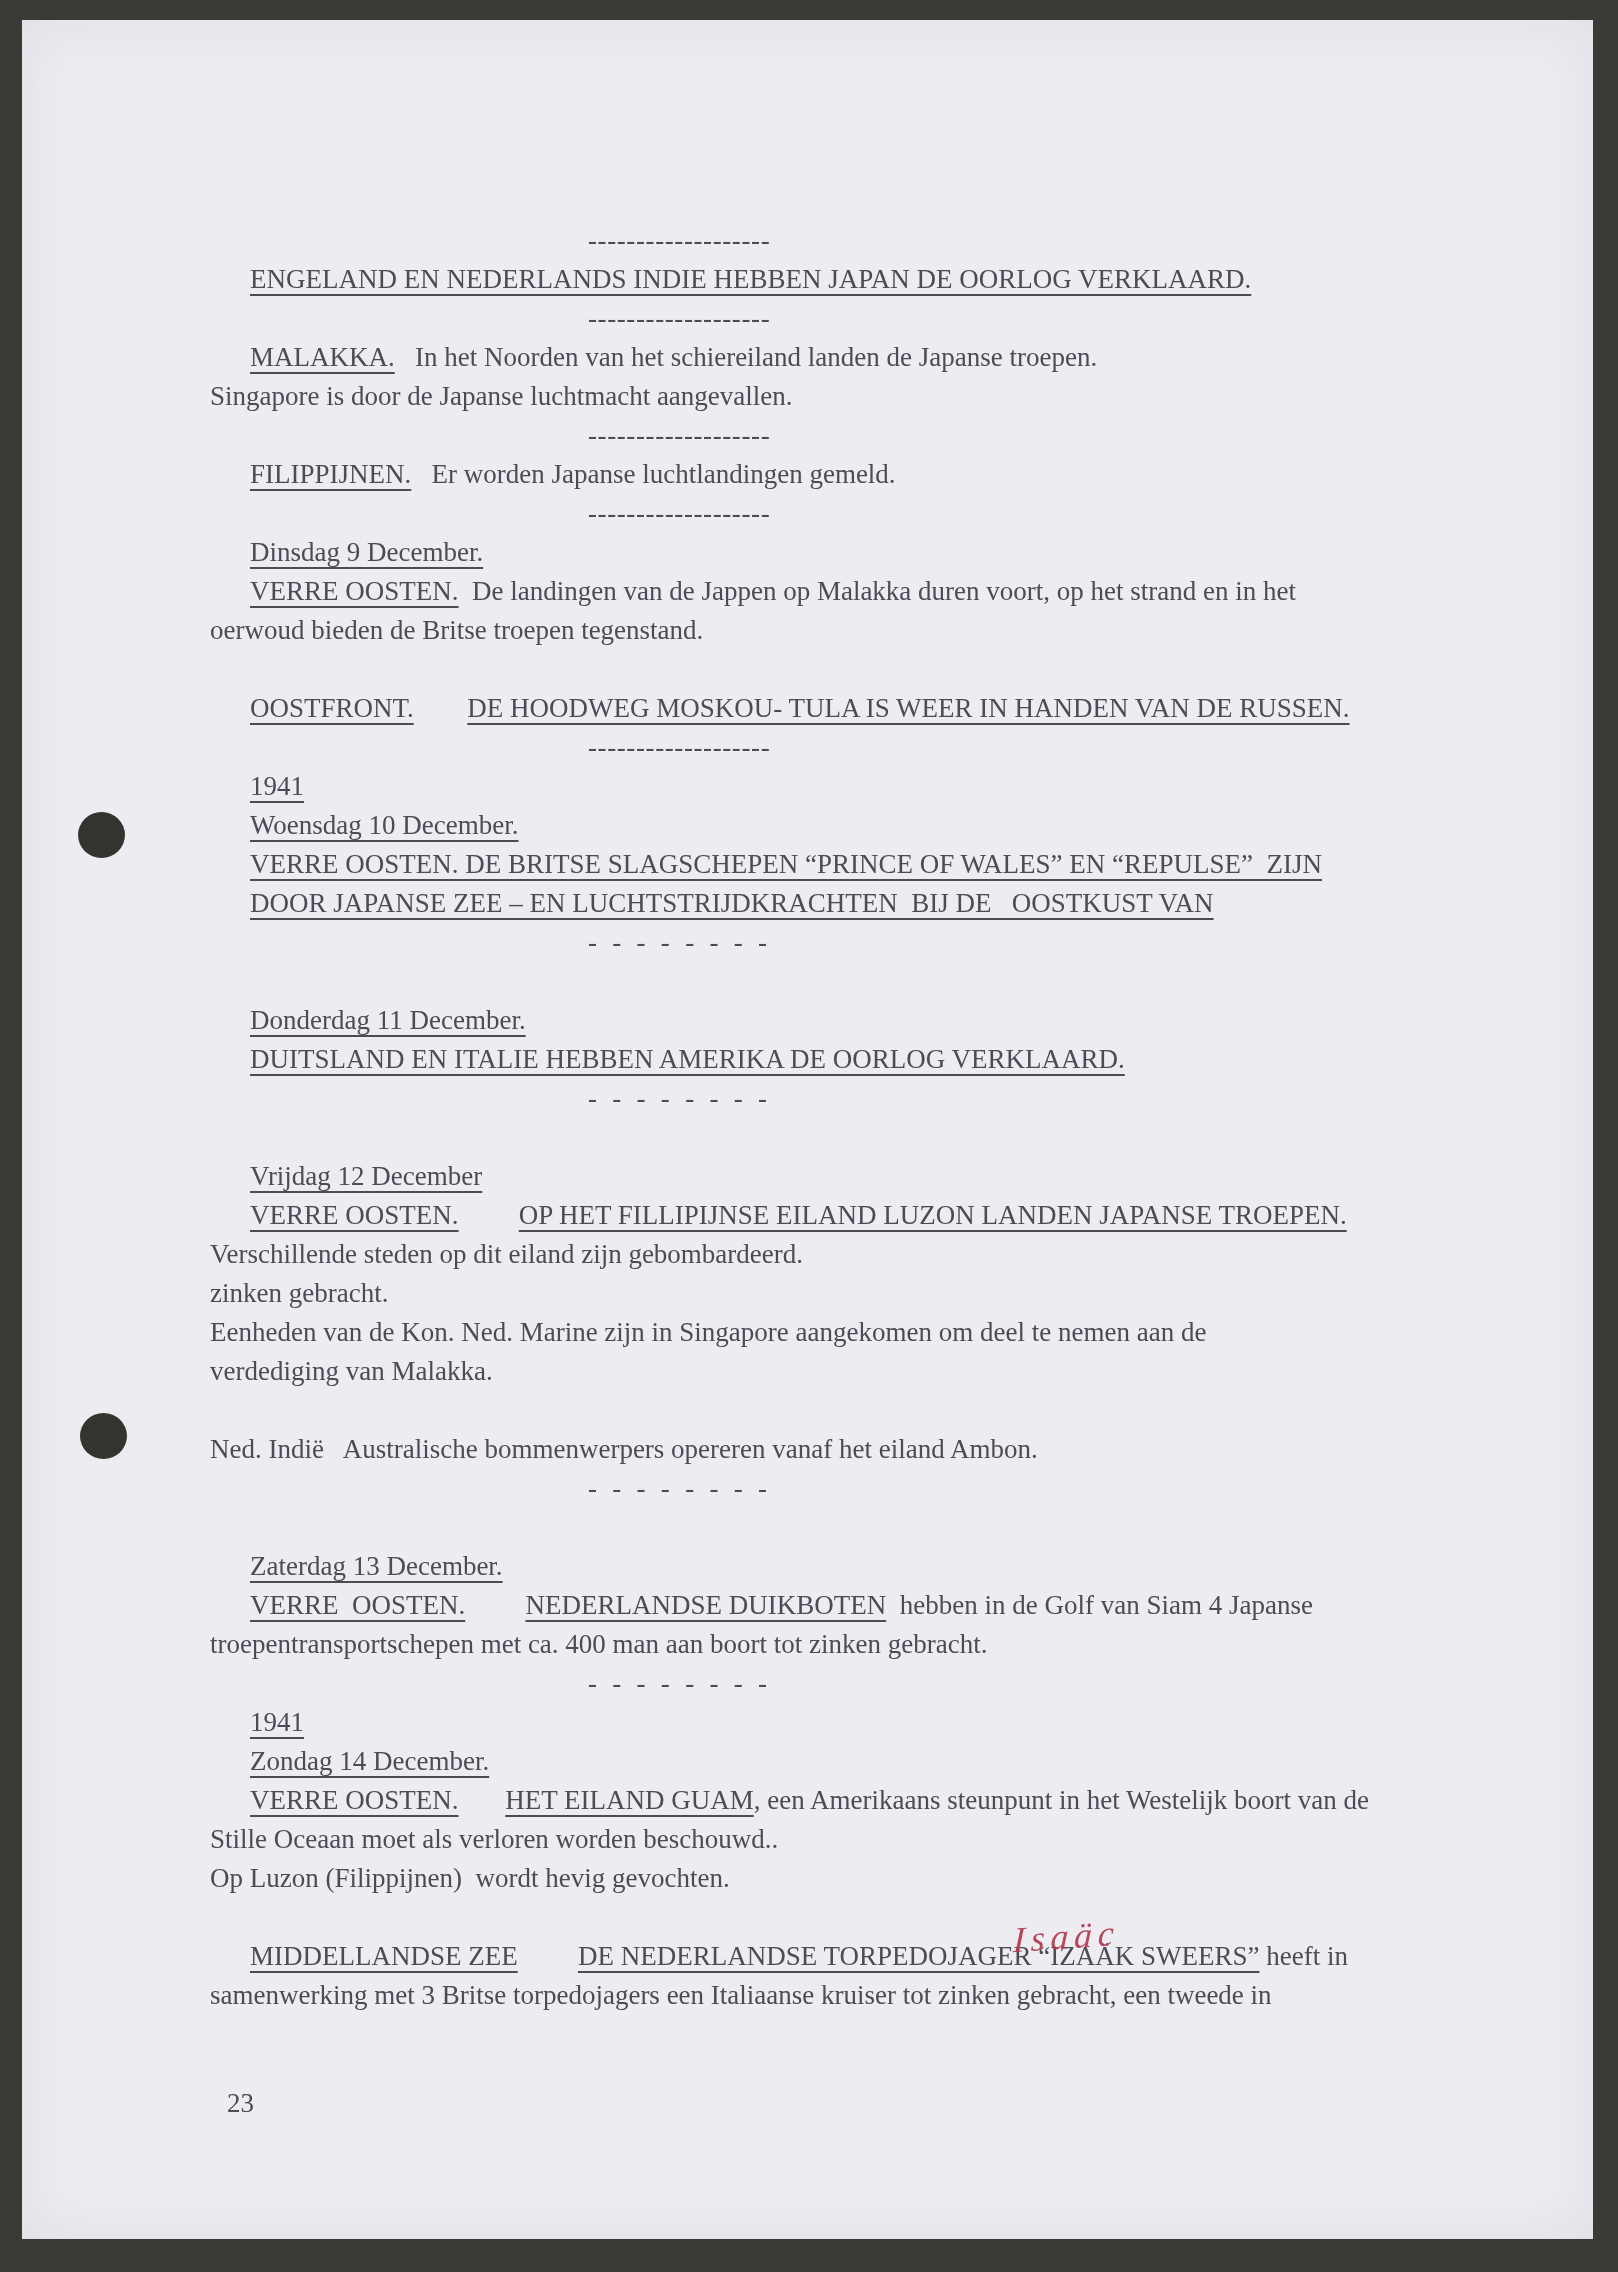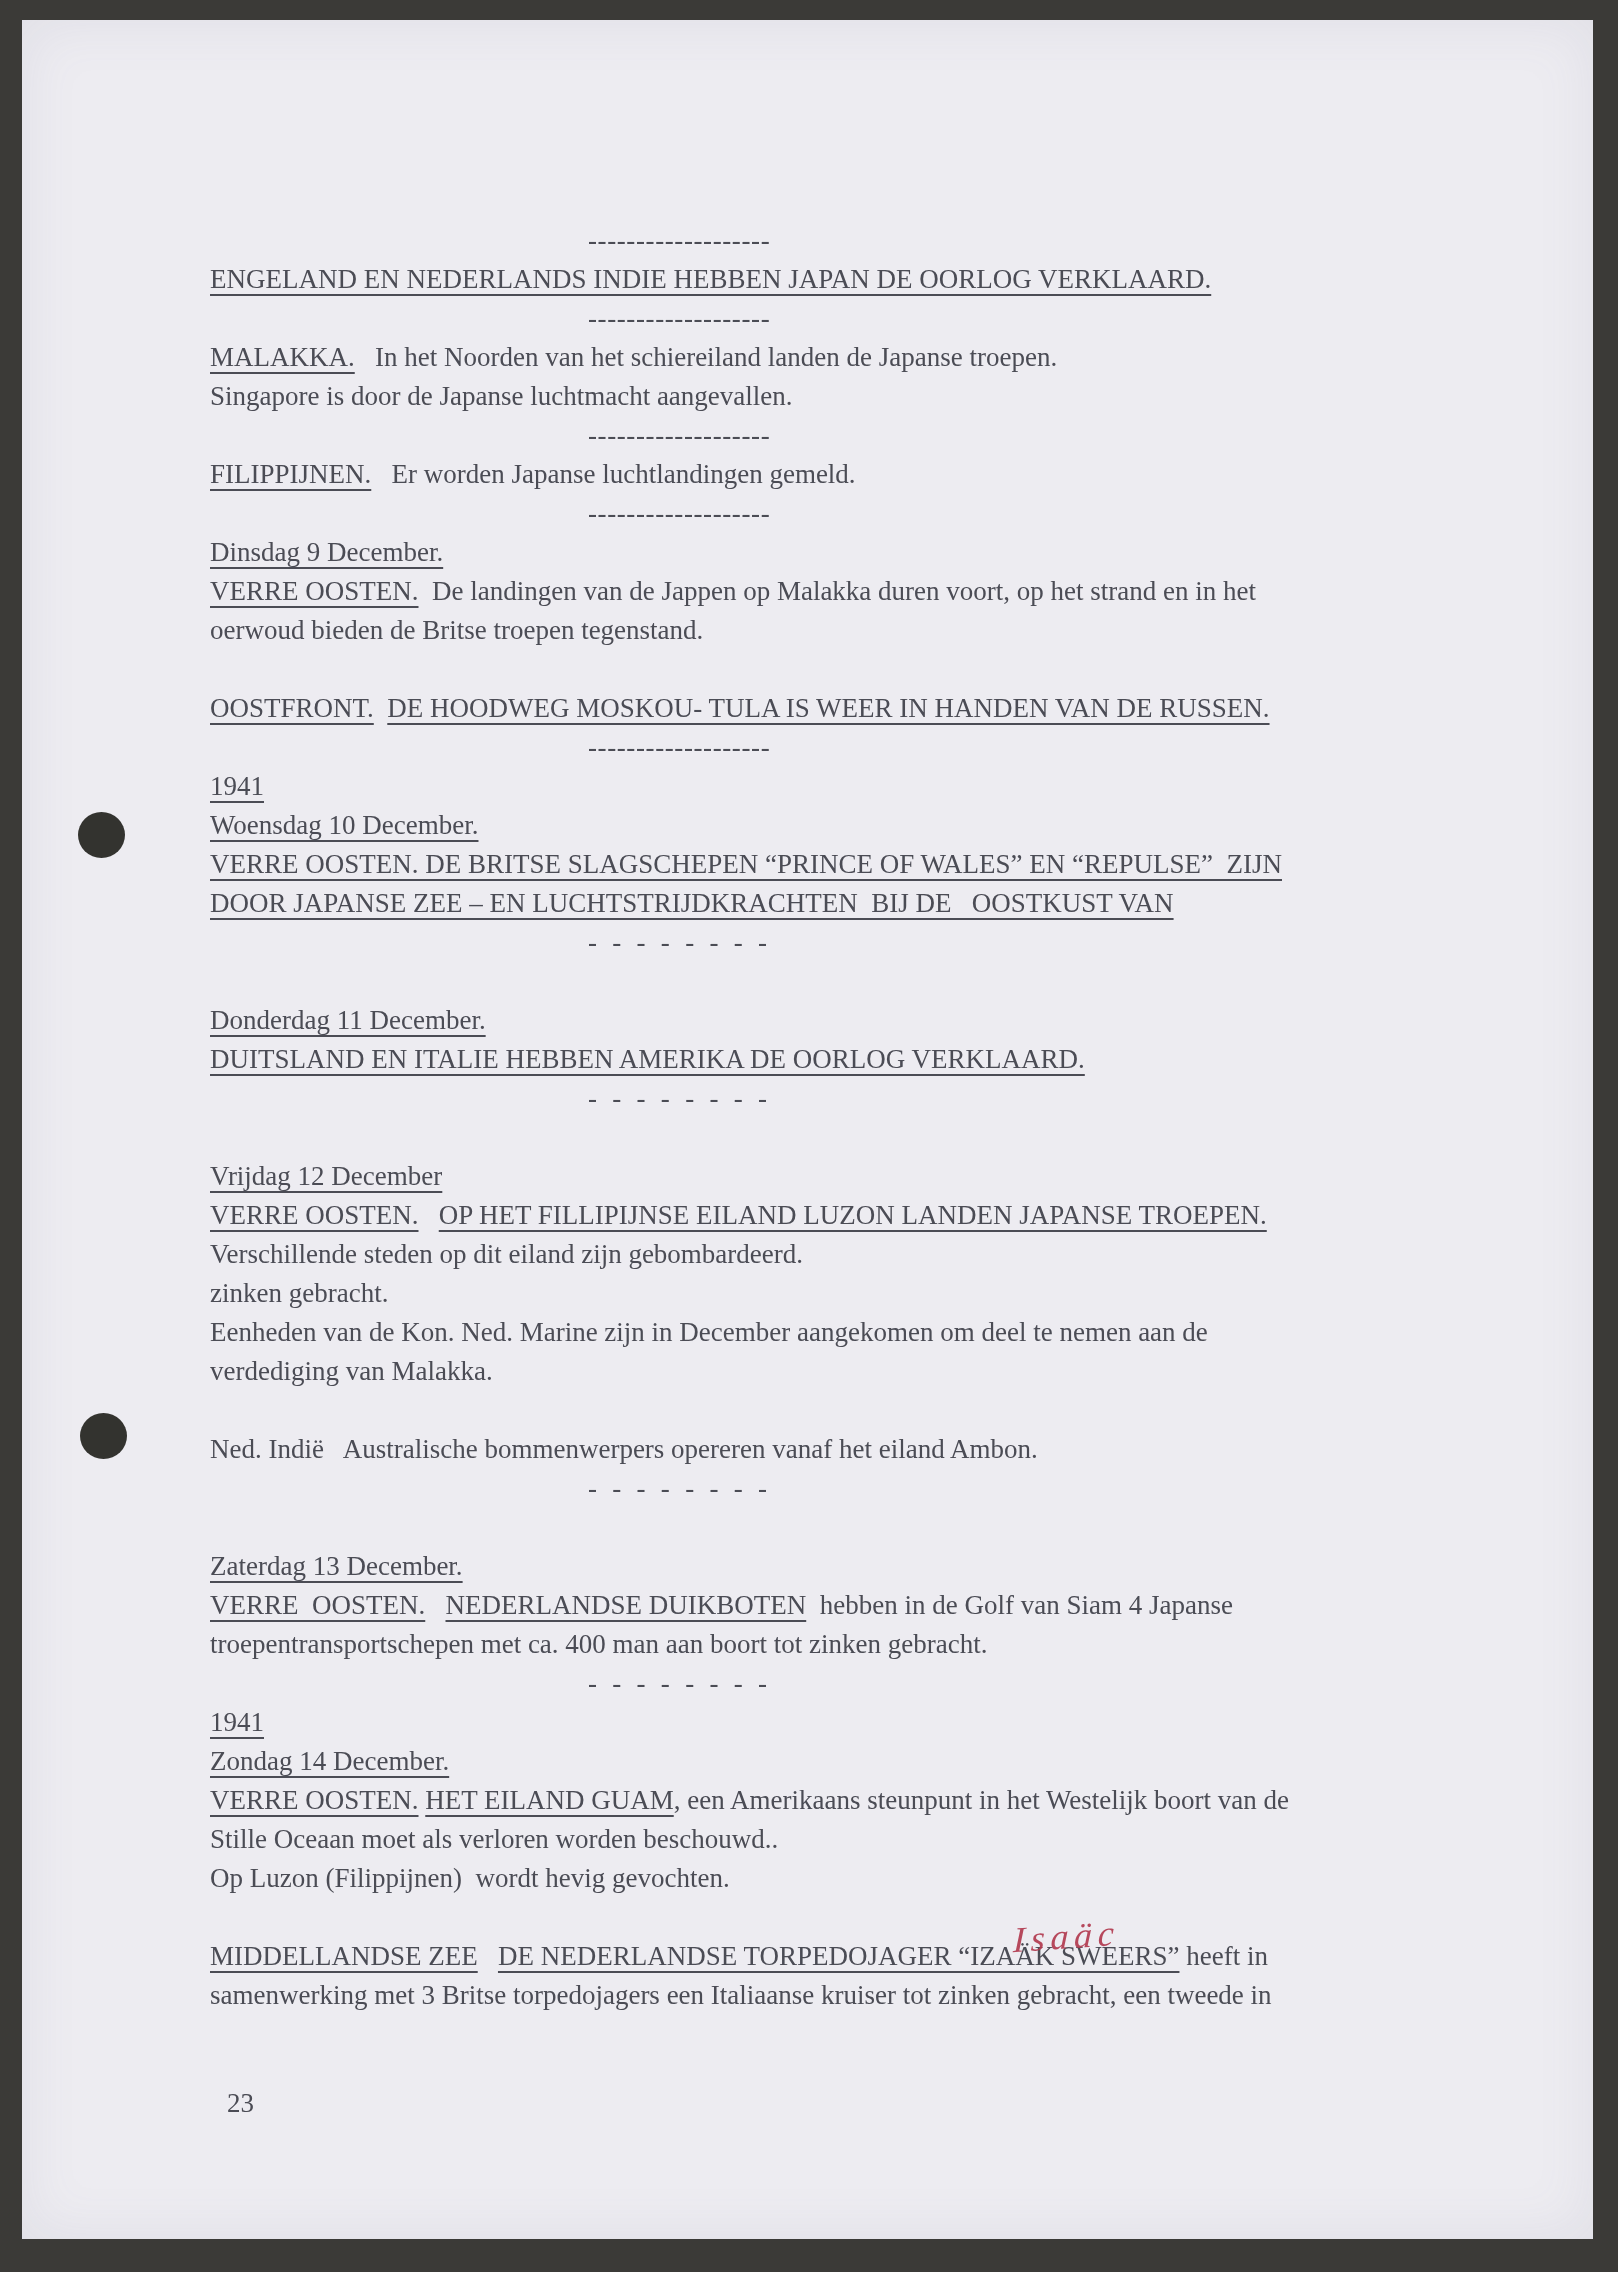--- a/index.html
+++ b/index.html
@@ -28,20 +28,21 @@
     color: #4b4c55;
     font-size: 27px;
     line-height: 39px;
   }
   .line { white-space: pre; min-height: 39px; }
   .line.sep, .line.sep2 { padding-left: 378px; letter-spacing: 0.6px; }
   .run.u {
     text-decoration: underline;
     text-decoration-thickness: 1.9px;
     text-underline-offset: 5.7px;
+    margin-left: 40px;
   }
   #page-number {
     position: absolute;
     left: 205px; top: 2064px;
     color: #4b4c55;
     font-size: 27px; line-height: 39px;
   }
   #annotation {
     position: absolute;
     left: 992px; top: 1899px;
@@ -91,21 +92,21 @@
         <div class="line sep2">-  -  -  -  -  -  -  -</div>
         <div class="line blank">&nbsp;</div>
         <div class="line text"><span class="run u">Donderdag 11 December.</span></div>
         <div class="line text"><span class="run u">DUITSLAND EN ITALIE HEBBEN AMERIKA DE OORLOG VERKLAARD.</span></div>
         <div class="line sep2">-  -  -  -  -  -  -  -</div>
         <div class="line blank">&nbsp;</div>
         <div class="line text"><span class="run u">Vrijdag 12 December</span></div>
         <div class="line text"><span class="run u">VERRE OOSTEN.</span><span class="run">   </span><span class="run u">OP HET FILLIPIJNSE EILAND LUZON LANDEN JAPANSE TROEPEN.</span></div>
         <div class="line text"><span class="run">Verschillende steden op dit eiland zijn gebombardeerd.</span></div>
         <div class="line text"><span class="run">zinken gebracht.</span></div>
-        <div class="line text"><span class="run">Eenheden van de Kon. Ned. Marine zijn in December aangekomen om deel te nemen aan de</span></div>
+        <div class="line text"><span class="run">Eenheden van de Kon. Ned. Marine zijn in Singapore aangekomen om deel te nemen aan de</span></div>
         <div class="line text"><span class="run">verdediging van Malakka.</span></div>
         <div class="line blank">&nbsp;</div>
         <div class="line text"><span class="run">Ned. Indië   Australische bommenwerpers opereren vanaf het eiland Ambon.</span></div>
         <div class="line sep2">-  -  -  -  -  -  -  -</div>
         <div class="line blank">&nbsp;</div>
         <div class="line text"><span class="run u">Zaterdag 13 December.</span></div>
         <div class="line text"><span class="run u">VERRE  OOSTEN.</span><span class="run">   </span><span class="run u">NEDERLANDSE DUIKBOTEN</span><span class="run">  hebben in de Golf van Siam 4 Japanse</span></div>
         <div class="line text"><span class="run">troepentransportschepen met ca. 400 man aan boort tot zinken gebracht.</span></div>
         <div class="line sep2">-  -  -  -  -  -  -  -</div>
         <div class="line text"><span class="run u">1941</span></div>

